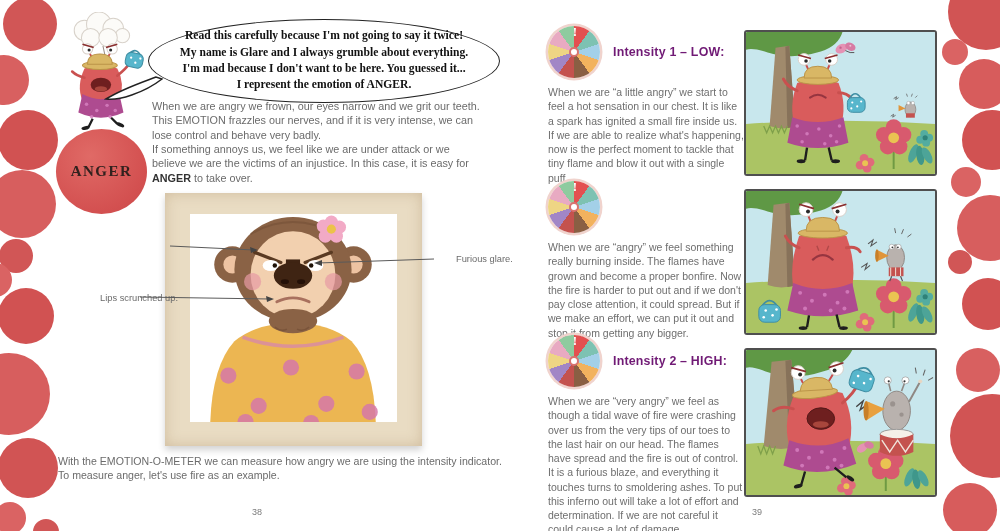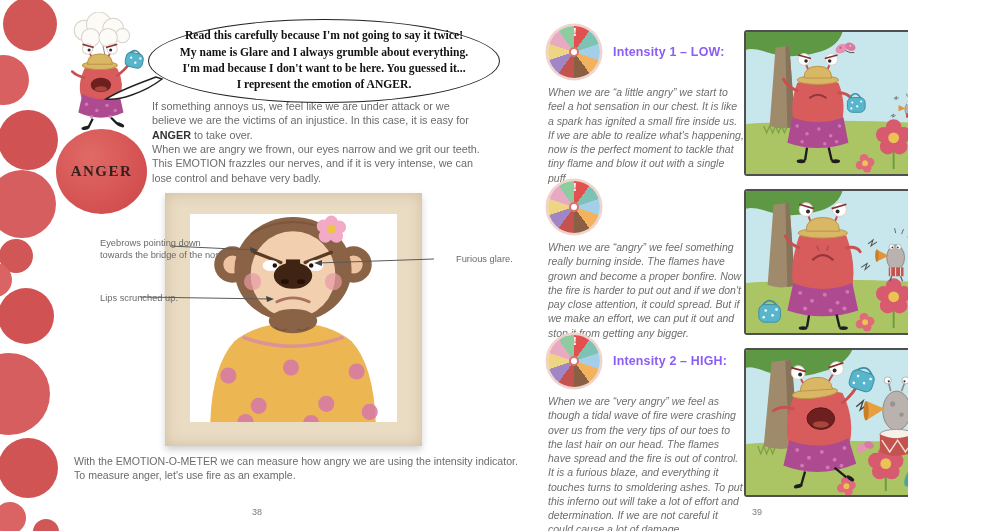--- a/index.html
+++ b/index.html
@@ -1,16 +1,16 @@
 <!DOCTYPE html>
 <html><head>
 <meta charset="utf-8">
 <style>
   html,body{margin:0;padding:0;background:#ffffff;}
-  .spread{position:relative;width:908px;height:531px;background:#ffffff;overflow:hidden;
+  .spread{position:relative;width:1000px;height:531px;background:#ffffff;overflow:hidden;
           font-family:"Liberation Sans",sans-serif;color:#6b6b6b;}
 
   
   .dots{position:absolute;top:0;height:531px;pointer-events:none;}
 
   
   .bubble{position:absolute;left:148px;top:19px;width:352px;height:84px;
           background:#fff;border:1.7px solid #222;border-radius:50%;
           display:flex;align-items:center;justify-content:center;text-align:center;
           font-family:"Liberation Serif",serif;font-weight:bold;font-size:11.6px;
@@ -30,28 +30,28 @@
 
   
   .frame{position:absolute;left:165px;top:193px;width:257px;height:253px;box-sizing:border-box;
          background:#e9dcc3;padding:21px 25px 24px 25px;
          box-shadow:0 4px 7px rgba(0,0,0,0.18), inset 0 0 14px rgba(160,130,90,0.35);}
   .frame-inner{width:100%;height:100%;background:#ffffff;overflow:hidden;}
 
   .fig-label{position:absolute;font-size:9.3px;line-height:1.25;color:#6b6b6b;}
 
   .footer-text{position:absolute;left:58px;top:454px;width:452px;font-size:10.6px;line-height:1.35;
-         color:#6b6b6b;white-space:pre-line;padding-left:16px;}
+         color:#6b6b6b;white-space:pre-line;}
   .pagenum{position:absolute;font-size:9px;color:#7b7b7b;width:24px;text-align:right;}
 
   
   .intensity{position:absolute;left:548px;width:196px;}
   .sec-head{display:flex;align-items:center;}
-  .sec-title{margin:0 0 0 11px;font-size:12.4px;font-weight:bold;color:#8b5cf6;letter-spacing:0.2px;}
-  .sec-body{margin:5px 0 0 0;font-size:10.5px;line-height:1.36;color:#6e6e6e;white-space:pre-line;font-style:italic;}
+  .sec-title{margin:0 0 0 11px;font-size:12.4px;font-weight:bold;color:#701a75;letter-spacing:0.2px;}
+  .sec-body{margin:5px 0 0 0;font-size:10.5px;line-height:1.36;color:#6e6e6e;white-space:pre-line;}
 
   
   .wheel{position:relative;width:54px;height:56px;flex:0 0 54px;}
   .wheel-disc{position:absolute;left:0;top:2px;width:52px;height:52px;border-radius:50%;
       box-shadow:0 0 0 2.5px #f0d3cd;
       background:conic-gradient(#e35050 0 36deg,#7dc2b2 36deg 72deg,#a3d0e8 72deg 108deg,
        #f2b25e 108deg 144deg,#8a5f43 144deg 180deg,#c4524e 180deg 216deg,
        #a186c6 216deg 252deg,#eed584 252deg 288deg,#e8aac2 288deg 324deg,#8ecb9f 324deg 360deg);}
   .wheel-center{position:absolute;left:21px;top:23px;width:10px;height:10px;border-radius:50%;
       background:#fff;border:2px solid #d9736f;box-sizing:border-box;}
@@ -152,22 +152,22 @@
   </div>
   <svg class="bubble-tail" width="62" height="30" viewBox="0 0 62 30">
     <path d="M58,3 C40,17 14,25 2,23 C18,13 36,7 52,1 Z" fill="#fff" stroke="#222" stroke-width="1.5"></path>
   </svg>
 
   <div class="anger-circle">
     <span>ANGER</span>
   </div>
 
   <div class="intro">
+    <div>When we are angry we frown, our eyes narrow and we grit our teeth. This EMOTION frazzles our nerves, and if it is very intense, we can lose control and behave very badly.</div>
     <div><span>If something annoys us, we feel like we are under attack or we believe we are the victims of an injustice. In this case, it is easy for </span><b>ANGER</b><span> to take over.</span></div>
-    <div>When we are angry we frown, our eyes narrow and we grit our teeth. This EMOTION frazzles our nerves, and if it is very intense, we can lose control and behave very badly.</div>
   </div>
 
   <div class="frame">
     <div class="frame-inner">
       <svg width="100%" height="100%" viewBox="0 0 205 207" preserveAspectRatio="xMidYMin slice">
         <circle cx="42" cy="50" r="18" fill="#8a6245"></circle>
           <circle cx="42" cy="50" r="9" fill="#eec3a2"></circle>
         <circle cx="162" cy="50" r="18" fill="#8a6245"></circle>
           <circle cx="162" cy="50" r="9" fill="#eec3a2"></circle>
         <ellipse cx="102" cy="55" rx="58" ry="52" fill="#8a6245"></ellipse>
@@ -206,21 +206,20 @@
             <circle cx="55" cy="206" r="8"></circle>
           <circle cx="120" cy="207" r="8"></circle>
             <circle cx="178" cy="196" r="8"></circle>
         </g>
         <ellipse cx="102" cy="106" rx="24" ry="12" fill="#8a6245"></ellipse>
         <path d="M84,112 q6,5 12,2 M106,114 q6,3 12,-2" stroke="#6f4b33" stroke-width="1.5" fill="none" opacity="0.6"></path>
       </svg>
     </div>
   </div>
 
-  <div class="fig-label" style="left:100px;top:238px;width:134px;">Eyebrows pointing down towards the bridge of the nose.</div>
   <div class="fig-label" style="left:100px;top:293px;width:134px;">Lips scrunched up.</div>
   <div class="fig-label" style="left:436px;top:254px;width:70px;margin-left:20px;">Furious glare.</div>
 
   <svg class="overlay-lines" width="1000" height="531">
     <g stroke="#5a5a5a" stroke-width="1">
       <line x1="170" y1="246" x2="254" y2="250"></line>
       <line x1="140" y1="297" x2="270" y2="299"></line>
       <line x1="434" y1="259" x2="318" y2="263"></line>
     </g>
     <g fill="#444">

